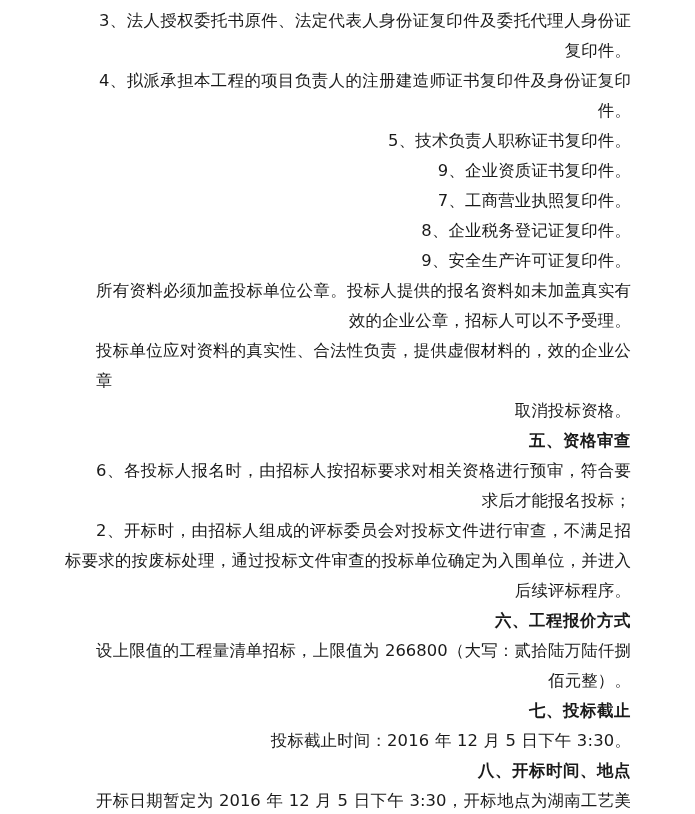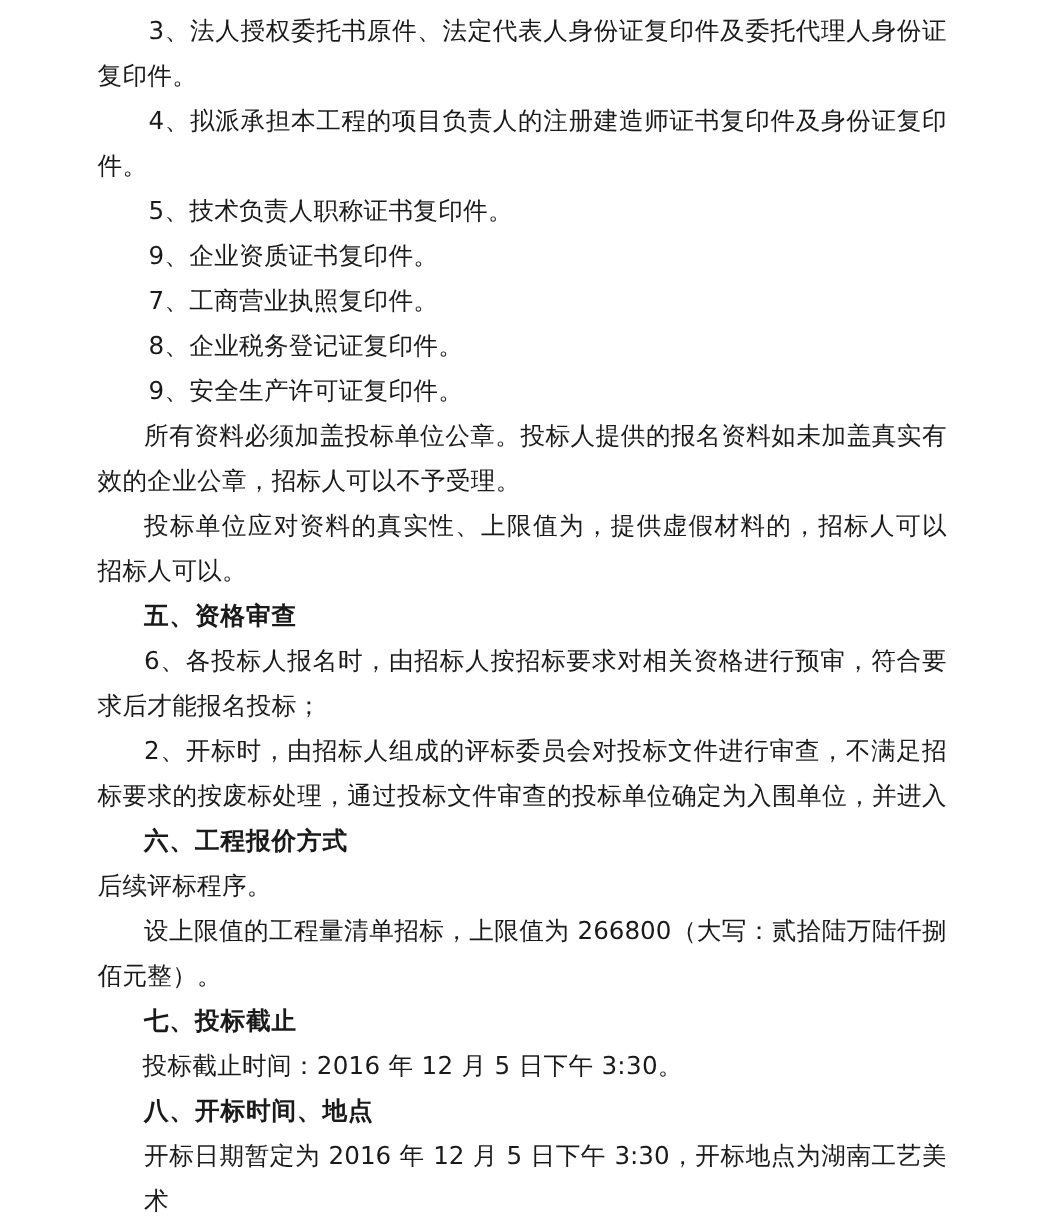--- a/index.html
+++ b/index.html
@@ -23,21 +23,21 @@
     padding: 6px 64px 0 65px;
   }
   .doc-body {
     width: 566px;
   }
   .line {
     font-size: 16.4px;
     line-height: 30px;
     letter-spacing: 0.2px;
     white-space: pre;
-    text-align: left;
+    text-align: right;
     font-weight: normal;
   }
   .line.justify {
     white-space: normal;
     text-align: justify;
     text-align-last: justify;
     letter-spacing: 0;
   }
   .line.indent1 {
     padding-left: 30px;
@@ -68,31 +68,31 @@
 
     <div class="line numbered">5、技术负责人职称证书复印件。</div>
     <div class="line numbered">9、企业资质证书复印件。</div>
     <div class="line numbered">7、工商营业执照复印件。</div>
     <div class="line numbered">8、企业税务登记证复印件。</div>
     <div class="line numbered">9、安全生产许可证复印件。</div>
 
     <div class="line indent2 justify">所有资料必须加盖投标单位公章。投标人提供的报名资料如未加盖真实有</div>
     <div class="line">效的企业公章，招标人可以不予受理。</div>
 
-    <div class="line indent2 justify">投标单位应对资料的真实性、上限值为，提供虚假材料的，招标人可以</div>
-    <div class="line">招标人可以。</div>
+    <div class="line indent2 justify">投标单位应对资料的真实性、合法性负责，提供虚假材料的，效的企业公章</div>
+    <div class="line">取消投标资格。</div>
 
     <div class="line heading">五、资格审查</div>
     <div class="line indent2 justify">6、各投标人报名时，由招标人按招标要求对相关资格进行预审，符合要</div>
     <div class="line">求后才能报名投标；</div>
     <div class="line indent2 justify">2、开标时，由招标人组成的评标委员会对投标文件进行审查，不满足招</div>
     <div class="line justify">标要求的按废标处理，通过投标文件审查的投标单位确定为入围单位，并进入</div>
+    <div class="line">后续评标程序。</div>
+
     <div class="line heading">六、工程报价方式</div>
-
-    <div class="line">后续评标程序。</div>
     <div class="line indent2 justify">设上限值的工程量清单招标，上限值为 266800（大写：贰拾陆万陆仟捌</div>
     <div class="line">佰元整）。</div>
 
     <div class="line heading">七、投标截止</div>
     <div class="line indent1">投标截止时间：2016 年 12 月 5 日下午 3:30。</div>
 
     <div class="line heading">八、开标时间、地点</div>
     <div class="line indent2 justify">开标日期暂定为 2016 年 12 月 5 日下午 3:30，开标地点为湖南工艺美术</div>
 
   </div>

